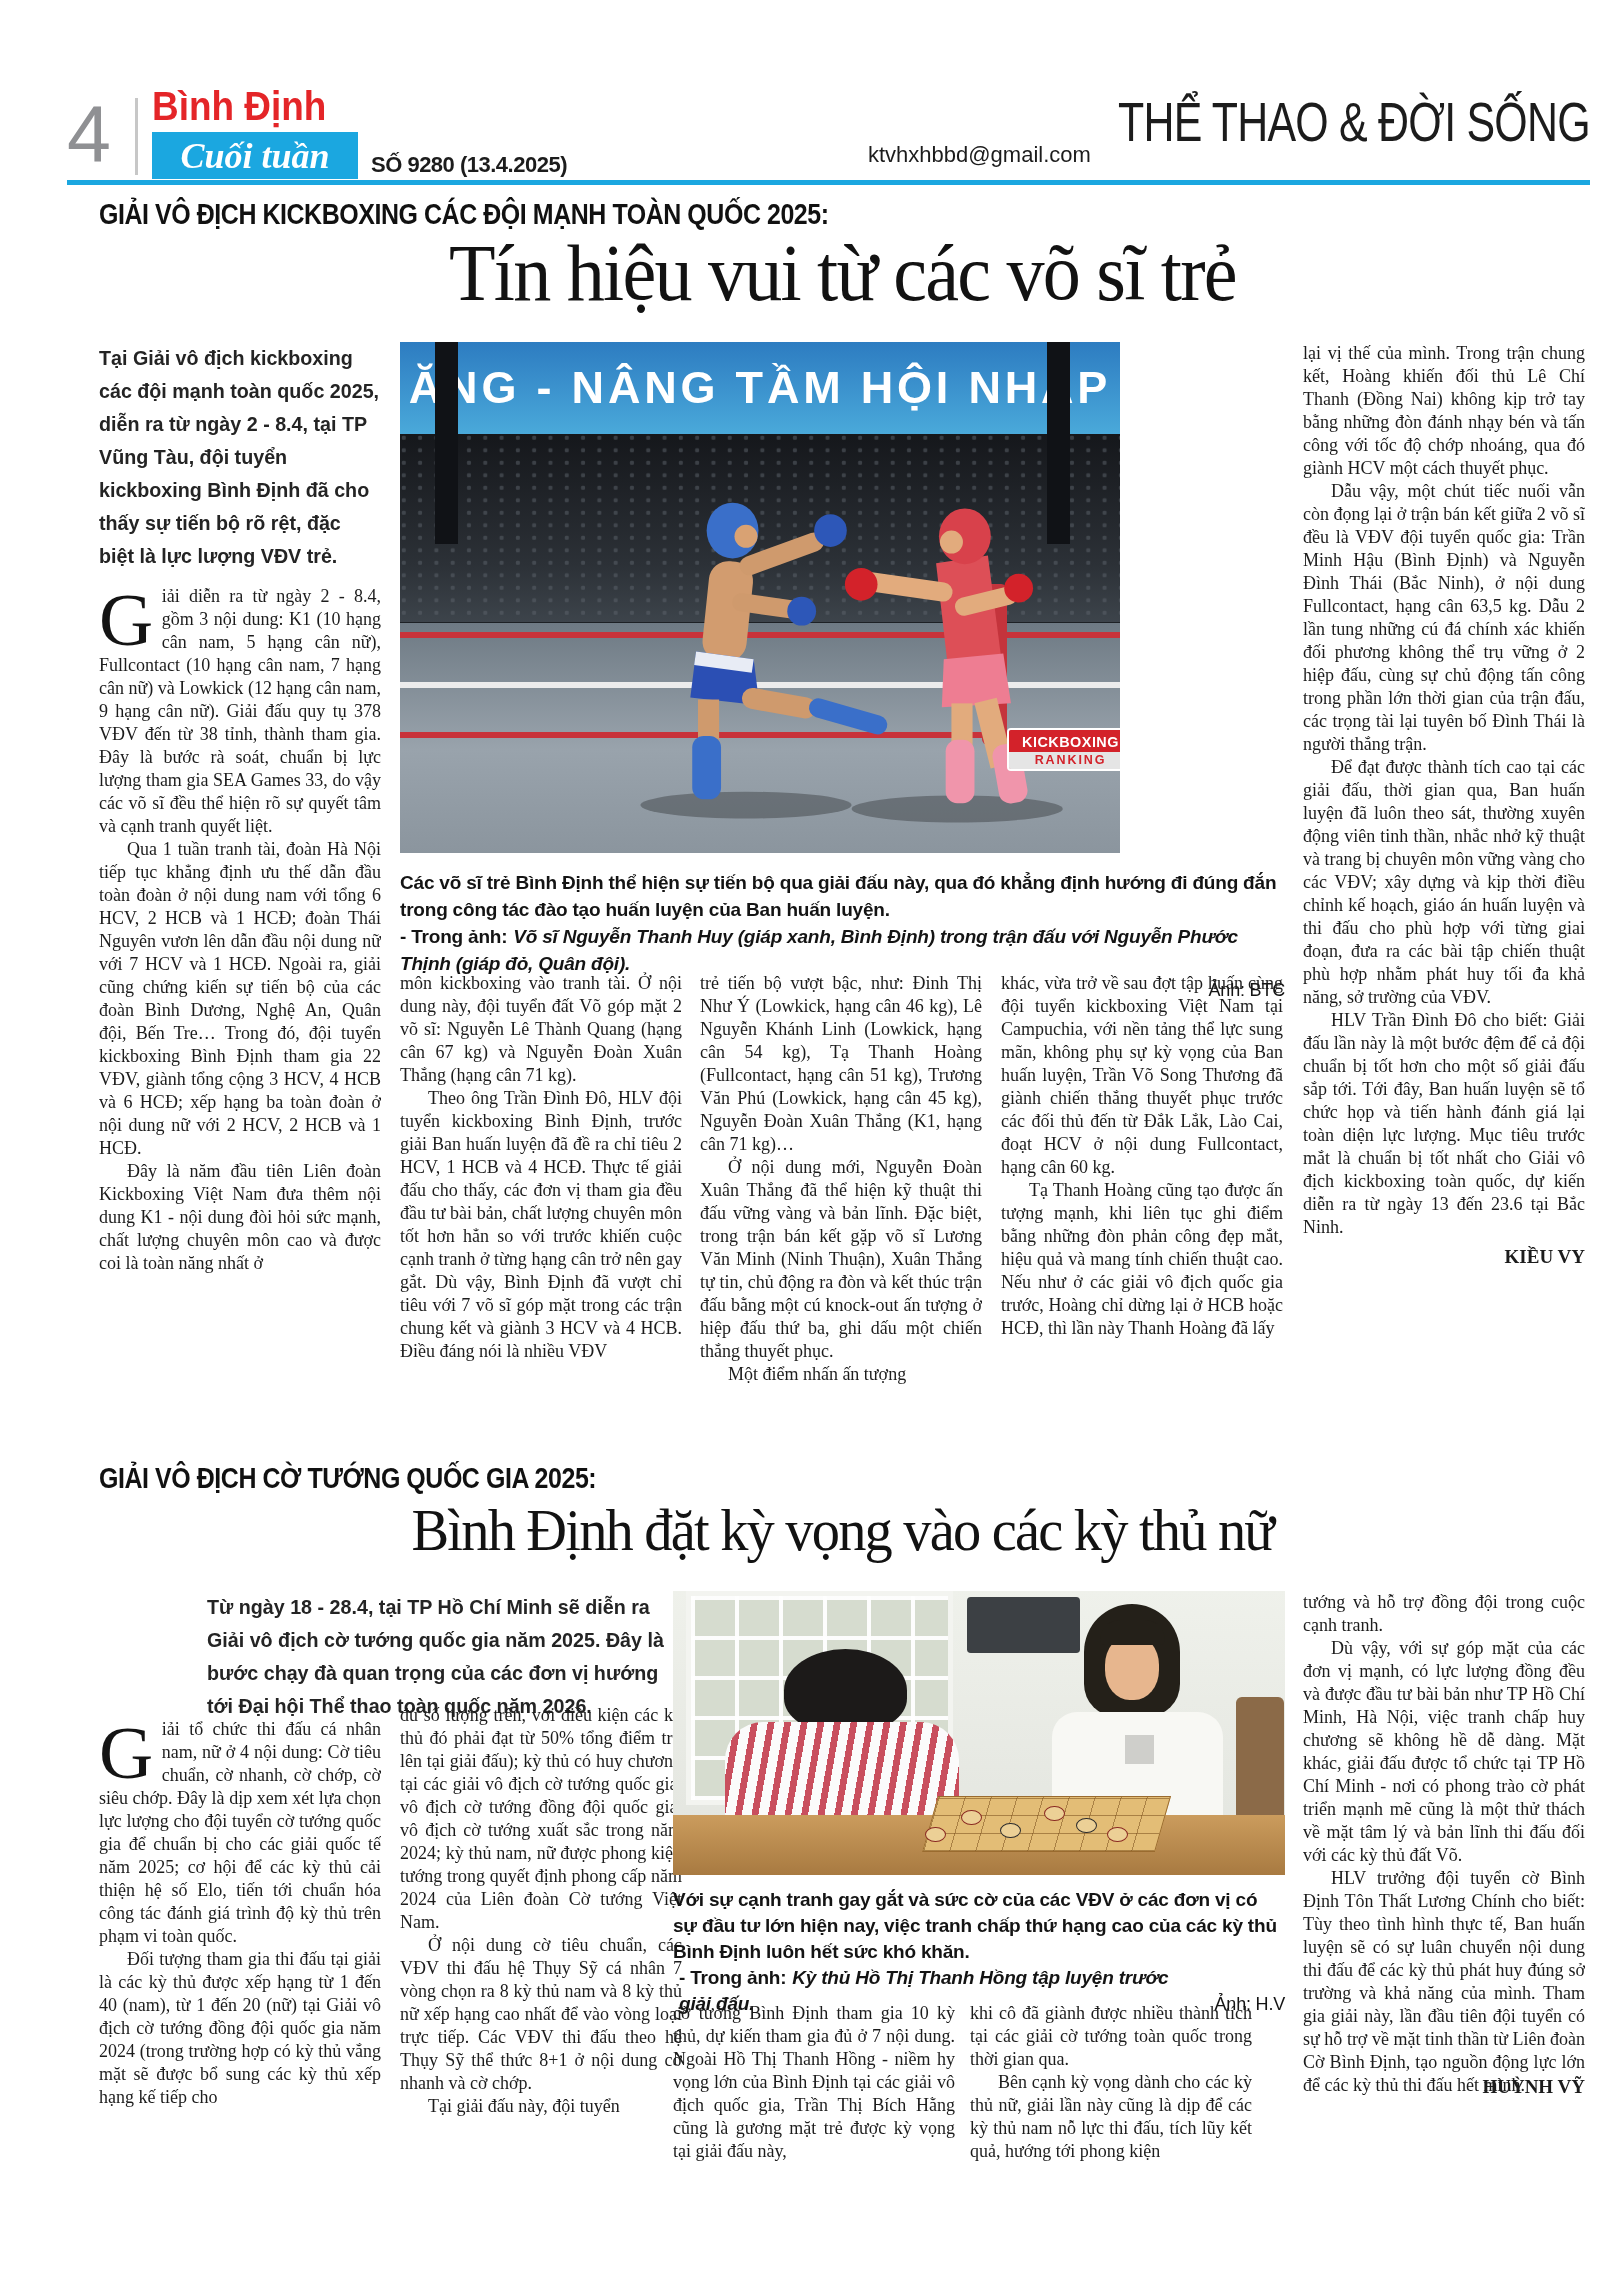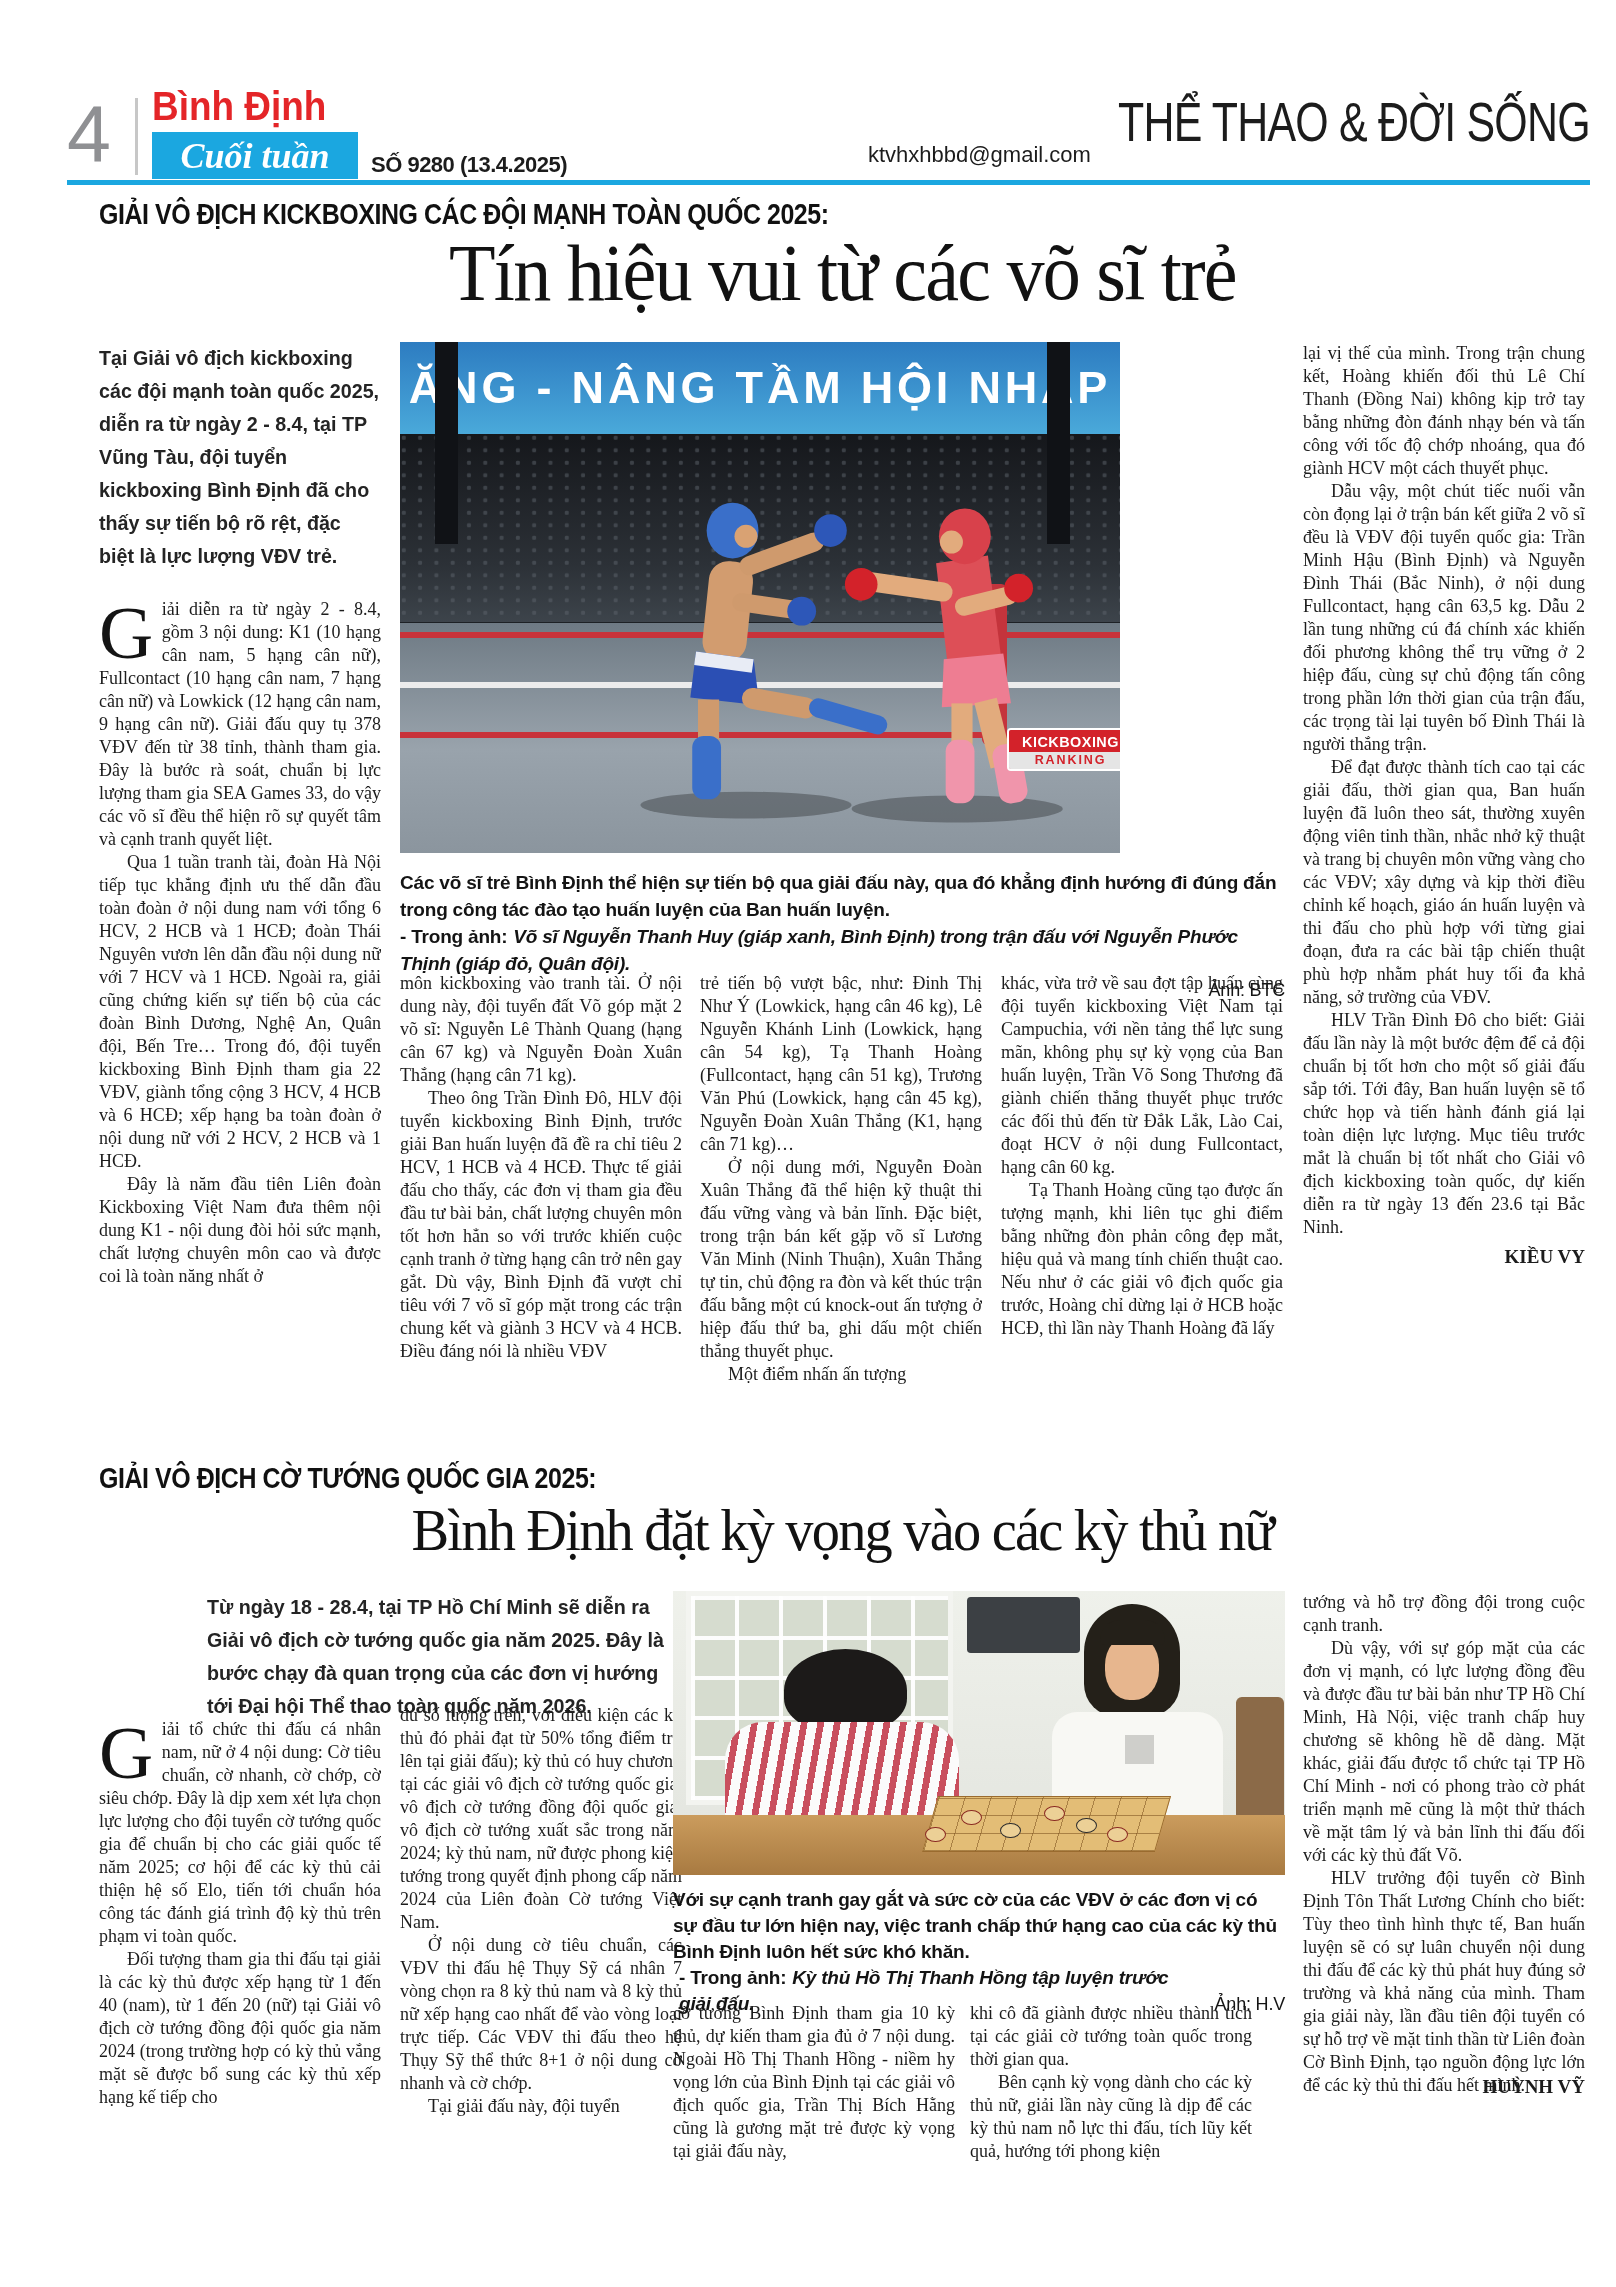--- a/index.html
+++ b/index.html
@@ -65,21 +65,21 @@
   .col p.no-indent { text-indent:0; }
   .drop-cap { float:left; font-size:75px; line-height:58px; padding:5.8px 8.6px 0 0; color:#141414; }
   .lead {
     font-family:"Liberation Sans","DejaVu Sans",sans-serif; font-weight:bold; font-size:19.7px;
     line-height:33px; color:#242424; text-align:left;
   }
   .byline { text-align:right; font-weight:bold; font-size:19px; margin-top:5.8px; }
   .byline-tight { margin-top:-22px; }
 
   #a1-left  { left:0;      top:144px; height:1116px; }
-  #a1-left .lead { width:281px; margin-bottom:25px; }
+  #a1-left .lead { width:281px; margin-bottom:12px; }
   #a1-c2    { left:301px;  top:774px; height:486px; }
   #a1-c3    { left:601px;  top:774px; height:486px; }
   #a1-c4    { left:902px;  top:774px; height:486px; }
   #a1-right { left:1204px; top:144px; height:1116px; }
 
   
   .caption { font-family:"Liberation Sans","DejaVu Sans",sans-serif; font-weight:bold; letter-spacing:-0.2px; color:#141414; }
   #a1-caption { position:absolute; left:301px; top:671px; width:885px; font-size:19px; line-height:27px; }
   #a2-caption { position:absolute; left:574px; top:425px; width:612px; font-size:19px; line-height:26px; }
   .caption p { margin:0; }

